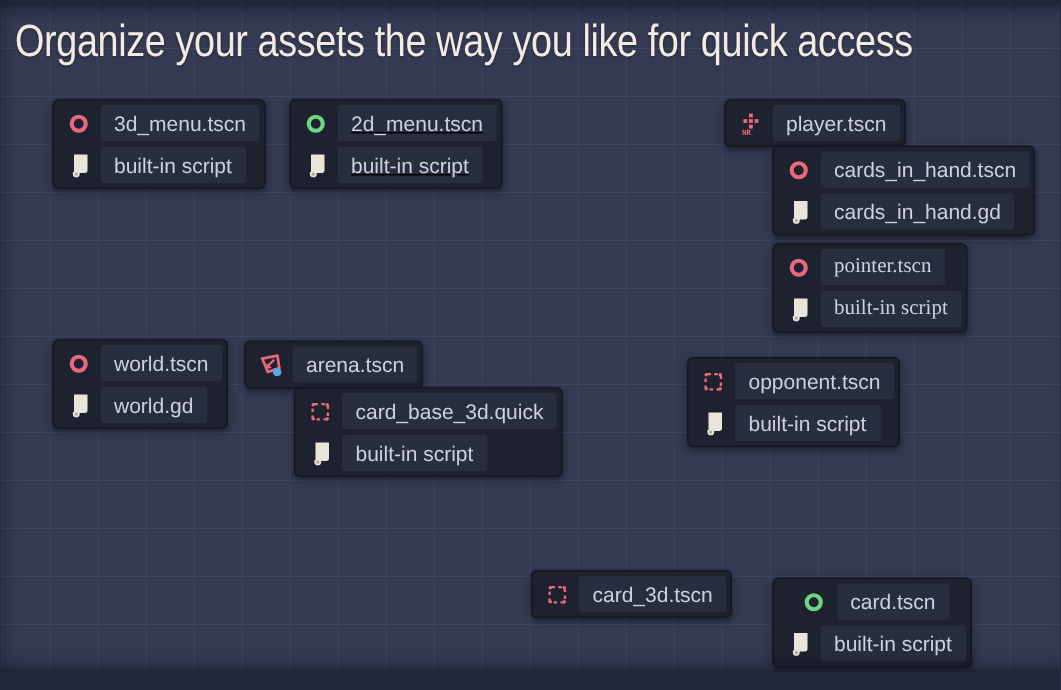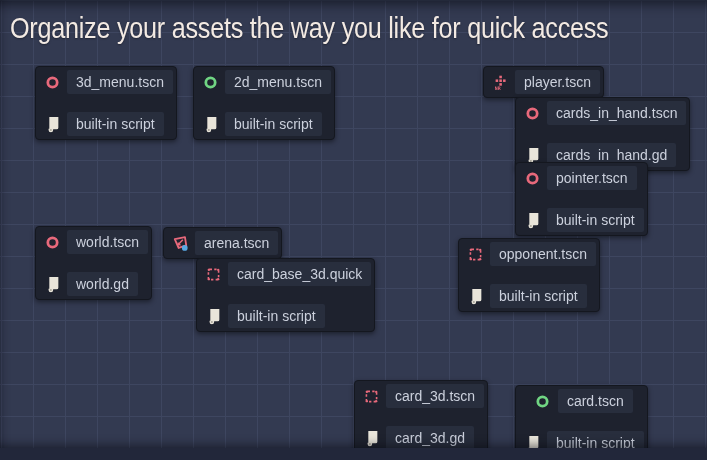--- a/index.html
+++ b/index.html
@@ -43,21 +43,21 @@
     transform: scaleX(0.84);
     transform-origin: left top;
     text-shadow: 0 1px 2px rgba(0,0,0,0.35);
     z-index: 5;
   }
 
   .card {
     position: absolute;
     display: flex;
     flex-direction: column;
-    gap: 18px;
+    gap: 4px;
     padding: 3px;
     background: var(--card-bg, #1e222e);
     border: 1px solid var(--card-border, #14171f);
     border-radius: 4px;
     box-shadow: 0 2px 5px rgba(0, 0, 0, 0.45);
     z-index: 10;
   }
 
   .row { display: flex; align-items: center; height: 24px; }
 
@@ -101,21 +101,21 @@
       <div class="row">
         <span class="icon">
           <svg viewBox="0 0 16 16">
       <path fill="#e9e5da" d="M5 1 H13.5 V11 Q13.5 12.5 12 12.5 H8.6 V13.1 Q8.6 15.2 6.5 15.2 Q4.3 15.2 4.3 13.1 V11.9 H5 Z"></path>
       <circle cx="6.4" cy="13.2" r="1" fill="#aaa69c"></circle>
           </svg>
         </span>
         <span class="label-box">built-in script</span>
       </div>
     </div>
-    <div class="card" style="left: 193px; top: 66px;">
+    <div class="card" style="left: 193px; top: 66px; text-decoration: underline;">
       <div class="row">
         <span class="icon">
           <svg viewBox="0 0 16 16">
             <circle cx="8" cy="8" r="4.4" fill="none" stroke="#70d583" stroke-width="2.6"></circle>
           </svg>
         </span>
         <span class="label-box">2d_menu.tscn</span>
       </div>
       <div class="row">
         <span class="icon">
@@ -154,21 +154,21 @@
       <div class="row">
         <span class="icon">
           <svg viewBox="0 0 16 16">
       <path fill="#e9e5da" d="M5 1 H13.5 V11 Q13.5 12.5 12 12.5 H8.6 V13.1 Q8.6 15.2 6.5 15.2 Q4.3 15.2 4.3 13.1 V11.9 H5 Z"></path>
       <circle cx="6.4" cy="13.2" r="1" fill="#aaa69c"></circle>
           </svg>
         </span>
         <span class="label-box">cards_in_hand.gd</span>
       </div>
     </div>
-    <div class="card" style="left: 515px; top: 162px;">
+    <div class="card" style="left: 515px; top: 162px; font-family: Liberation Serif, serif;">
       <div class="row">
         <span class="icon">
           <svg viewBox="0 0 16 16">
             <circle cx="8" cy="8" r="4.4" fill="none" stroke="#e8697b" stroke-width="2.6"></circle>
           </svg>
         </span>
         <span class="label-box">pointer.tscn</span>
       </div>
       <div class="row">
         <span class="icon">
@@ -264,29 +264,20 @@
           <svg viewBox="0 0 16 16">
       <rect x="3.2" y="3.2" width="9.6" height="9.6" rx="1.2" fill="none" stroke="#e8697b" stroke-width="1.5" stroke-dasharray="2.2 2.1"></rect>
       <circle cx="3.6" cy="3.6" r="1.1" fill="#e8697b"></circle>
             <circle cx="12.4" cy="3.6" r="1.1" fill="#e8697b"></circle>
       <circle cx="3.6" cy="12.4" r="1.1" fill="#e8697b"></circle>
             <circle cx="12.4" cy="12.4" r="1.1" fill="#e8697b"></circle>
           </svg>
         </span>
         <span class="label-box">card_3d.tscn</span>
       </div>
-      <div class="row">
-        <span class="icon">
-          <svg viewBox="0 0 16 16">
-      <path fill="#e9e5da" d="M5 1 H13.5 V11 Q13.5 12.5 12 12.5 H8.6 V13.1 Q8.6 15.2 6.5 15.2 Q4.3 15.2 4.3 13.1 V11.9 H5 Z"></path>
-      <circle cx="6.4" cy="13.2" r="1" fill="#aaa69c"></circle>
-          </svg>
-        </span>
-        <span class="label-box">card_3d.gd</span>
-      </div>
     </div>
     <div class="card" style="left: 515px; top: 385px; align-items: center;">
       <div class="row">
         <span class="icon">
           <svg viewBox="0 0 16 16">
             <circle cx="8" cy="8" r="4.4" fill="none" stroke="#70d583" stroke-width="2.6"></circle>
           </svg>
         </span>
         <span class="label-box">card.tscn</span>
       </div>

